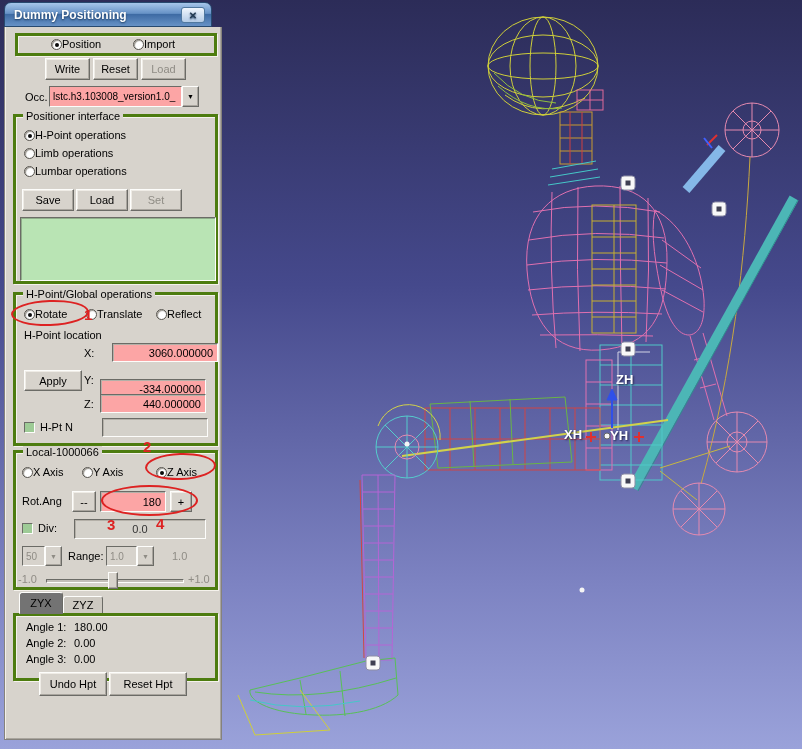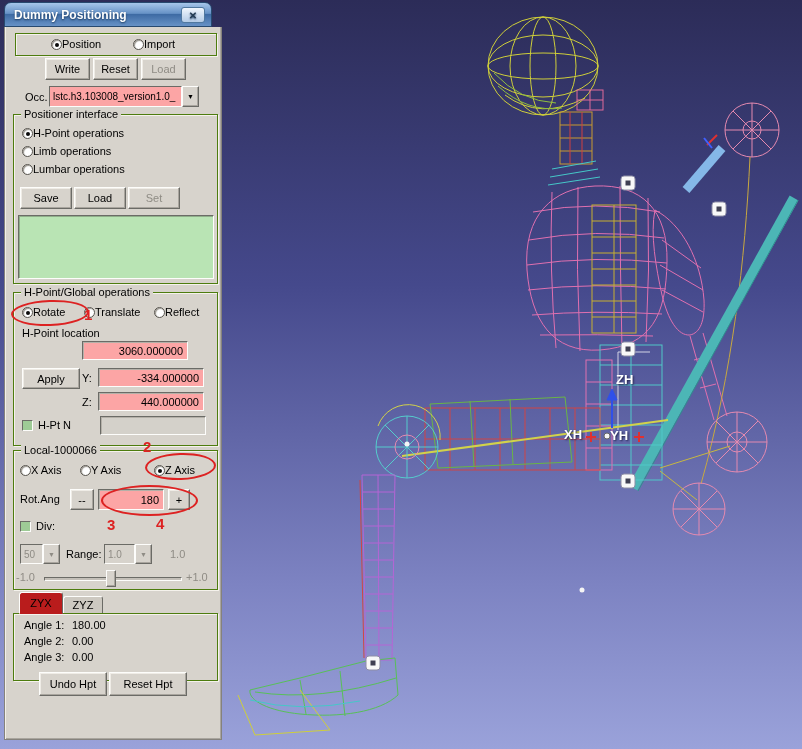--- a/index.html
+++ b/index.html
@@ -13,31 +13,31 @@
   .titlebar{position:relative;width:208px;height:25px;background:linear-gradient(180deg,#a6c6ea 0%,#6792c6 45%,#3e6ba4 50%,#6792c6 100%);border:1px solid #27496f;border-radius:7px 7px 0 0;display:flex;align-items:center;padding:0 9px;color:#fff;font-weight:bold;font-size:12px;text-shadow:0 1px 2px #1c3a5e}
   .close-btn{position:absolute;right:6px;top:4px;width:24px;height:16px;background:linear-gradient(180deg,#f0f6fd,#b4cbe6);border:1px solid #50789f;border-radius:3px;display:flex;align-items:center;justify-content:center;font-size:10px;color:#223a52;font-weight:bold;cursor:pointer}
   .panel{position:relative;width:218px;height:713px;background:#d7d3cc;border:1px solid #85827c;border-top:none;box-shadow:inset 1px 0 0 #f2efe9,inset -1px -1px 0 #a9a59e}
   .lbl{position:absolute;white-space:nowrap}
   .dis{color:#8f8c85}
   .btn{position:absolute;display:flex;align-items:center;justify-content:center;background:#d7d3cc;border:1px solid;border-color:#fdfdfb #6b6b66 #6b6b66 #fdfdfb;box-shadow:inset -1px -1px 0 #a9a59e,inset 1px 1px 0 #efece6;cursor:pointer;white-space:nowrap}
   .field{position:absolute;border:1px solid;border-color:#6b6b66 #fdfdfb #fdfdfb #6b6b66;box-shadow:inset 1px 1px 0 #b4b0a8;background:#d4d1ca;display:flex;align-items:center;padding:0 4px;overflow:hidden}
   .green{background:#fca5a5}
   .right{justify-content:flex-end}
   .center{justify-content:center}
-  .group{position:absolute;border:1px solid #4d7c0f;box-shadow:inset 1px 1px 0 #f5f2ec,1px 1px 0 #f5f2ec}
+  .group{position:absolute;border:3px solid #4d7c0f;box-shadow:inset 1px 1px 0 #f5f2ec,1px 1px 0 #f5f2ec}
   .legend{position:absolute;top:-7px;left:7px;background:#d7d3cc;padding:0 3px;white-space:nowrap}
   .radio{position:absolute;display:flex;align-items:center;gap:0;white-space:nowrap;cursor:pointer}
   .dot{position:relative;width:11px;height:11px;border-radius:50%;background:#fff;border:1px solid #57544e;box-shadow:inset 1px 1px 1px #9a968e;flex:0 0 auto}
   .checked .dot::after{content:"";position:absolute;left:3px;top:3px;width:4px;height:4px;border-radius:50%;background:#0a0a0a}
   .cb{position:absolute;width:11px;height:11px;border:1px solid;border-color:#6b6b66 #fdfdfb #fdfdfb #6b6b66;background:#9ecb96;cursor:pointer}
   .combo{position:absolute;display:flex}
   .combo .ctext{flex:1;border:1px solid;border-color:#6b6b66 #fdfdfb #fdfdfb #6b6b66;display:flex;align-items:center;padding:0 3px;font-size:10px;overflow:hidden;white-space:nowrap}
   .combo .carrow{width:17px;display:flex;align-items:center;justify-content:center;background:#d7d3cc;border:1px solid;border-color:#fdfdfb #6b6b66 #6b6b66 #fdfdfb;box-shadow:inset -1px -1px 0 #a9a59e;font-size:7px;cursor:pointer}
   .listbox{position:absolute;background:#b9e4b4;border:1px solid;border-color:#6b6b66 #fdfdfb #fdfdfb #6b6b66;box-shadow:inset 1px 1px 0 #8fae8a}
-  .tab{position:absolute;display:flex;align-items:center;justify-content:center;border:1px solid;border-color:#fdfdfb #6b6b66 transparent #fdfdfb;border-radius:3px 3px 0 0;background:#b91c1c;cursor:pointer}
+  .tab{position:absolute;display:flex;align-items:center;justify-content:center;border:1px solid;border-color:#fdfdfb #6b6b66 transparent #fdfdfb;border-radius:3px 3px 0 0;background:#737373;cursor:pointer}
   .groove{position:absolute;height:4px;border:1px solid;border-color:#6b6b66 #fdfdfb #fdfdfb #6b6b66;background:#c3bfb8}
   .thumb{position:absolute;width:10px;height:17px;background:#d7d3cc;border:1px solid;border-color:#fdfdfb #6b6b66 #6b6b66 #fdfdfb;box-shadow:inset -1px -1px 0 #a9a59e;cursor:pointer}
   
   .ann{position:absolute;border:2px solid #dd2222;border-radius:50%;z-index:50;pointer-events:none}
   .num{position:absolute;color:#dd2222;font-weight:bold;font-size:15px;z-index:50;pointer-events:none}
 </style>
 </head>
 <body>
 
 <div class="screen">
@@ -348,24 +348,24 @@
         <div class="radio" style="left:70px;top:13px">
             <span class="dot"></span>
             <span>Translate</span>
           </div>
         <div class="radio" style="left:140px;top:13px">
             <span class="dot"></span>
             <span>Reflect</span>
           </div>
         <div class="lbl" style="left:8px;top:34px">H-Point location</div>
         <div class="lbl" style="left:68px;top:52px">X:</div>
-        <div class="field green right" style="left:68px;top:48px;width:106px;height:19px">3060.000000</div>
+        <div class="field green right" style="left:96px;top:48px;width:106px;height:19px">3060.000000</div>
         <div class="btn" style="left:8px;top:75px;width:58px;height:21px">Apply</div>
         <div class="lbl" style="left:68px;top:79px">Y:</div>
-        <div class="field green right" style="left:84px;top:75px;width:106px;height:19px">-334.000000</div>
+        <div class="field green right" style="left:84px;top:84px;width:106px;height:19px">-334.000000</div>
         <div class="lbl" style="left:68px;top:103px">Z:</div>
         <div class="field green right" style="left:84px;top:99px;width:106px;height:19px">440.000000</div>
         <div class="cb" style="left:8px;top:127px"></div>
         <div class="lbl" style="left:24px;top:126px">H-Pt N</div>
         <div class="field" style="left:86px;top:123px;width:106px;height:19px"></div>
       </div>
 
       <div class="group" style="left:8px;top:423px;width:205px;height:140px">
         <div class="legend">Local-1000066</div>
         <div class="radio" style="left:6px;top:13px">
@@ -379,20 +379,21 @@
         <div class="radio checked" style="left:140px;top:13px">
             <span class="dot"></span>
             <span>Z Axis</span>
           </div>
         <div class="lbl" style="left:6px;top:42px">Rot.Ang</div>
         <div class="btn" style="left:56px;top:38px;width:24px;height:21px">--</div>
         <div class="field green right" style="left:84px;top:38px;width:66px;height:21px">180</div>
         <div class="btn" style="left:154px;top:38px;width:22px;height:21px">+</div>
         <div class="cb" style="left:6px;top:70px"></div>
         <div class="lbl" style="left:22px;top:69px">Div:</div>
+        <div class="field center" style="left:58px;top:66px;width:132px;height:20px;color:#333">0.0</div>
         <div class="combo" style="left:6px;top:93px;width:40px;height:20px">
           <div class="ctext dis">50</div>
           <div class="carrow dis">▼</div>
         </div>
         <div class="lbl" style="left:52px;top:97px">Range:</div>
         <div class="combo" style="left:90px;top:93px;width:48px;height:20px">
           <div class="ctext dis">1.0</div>
           <div class="carrow dis">▼</div>
         </div>
         <div class="lbl dis" style="left:156px;top:97px">1.0</div>

